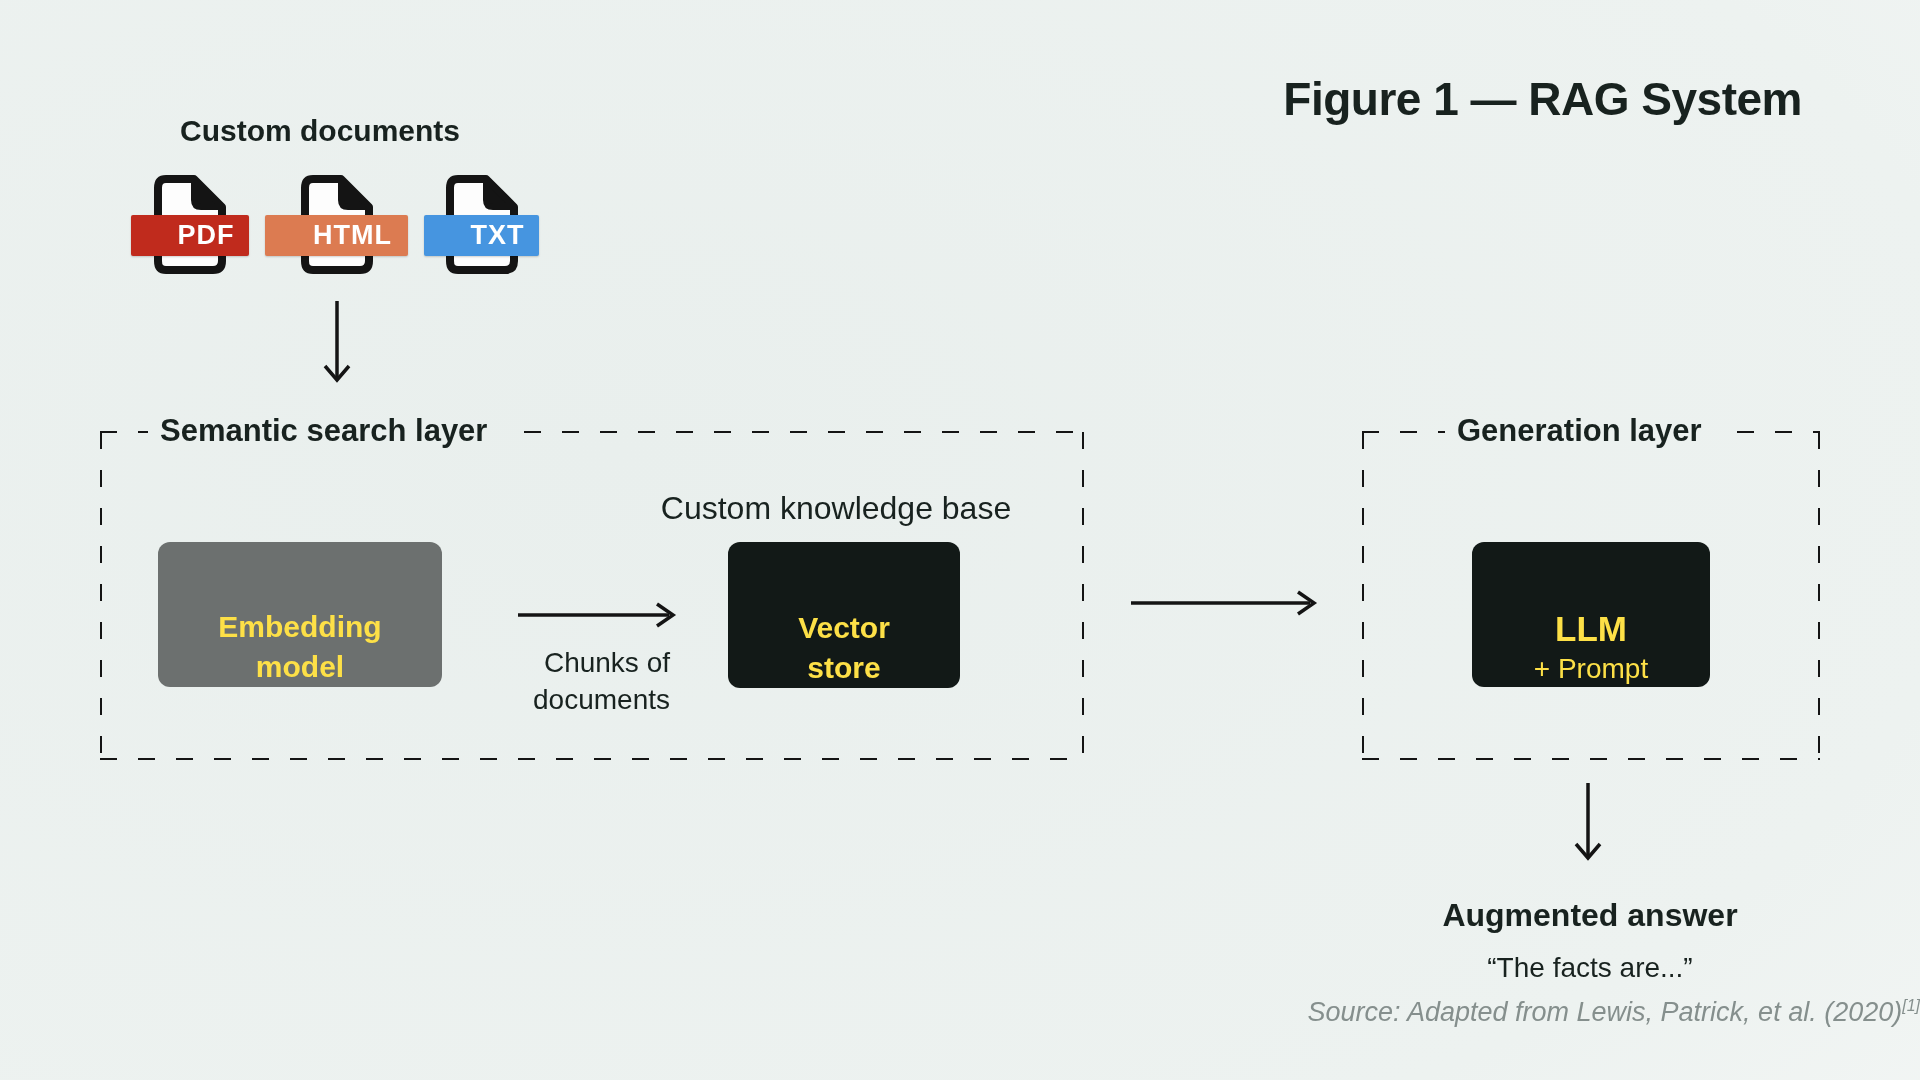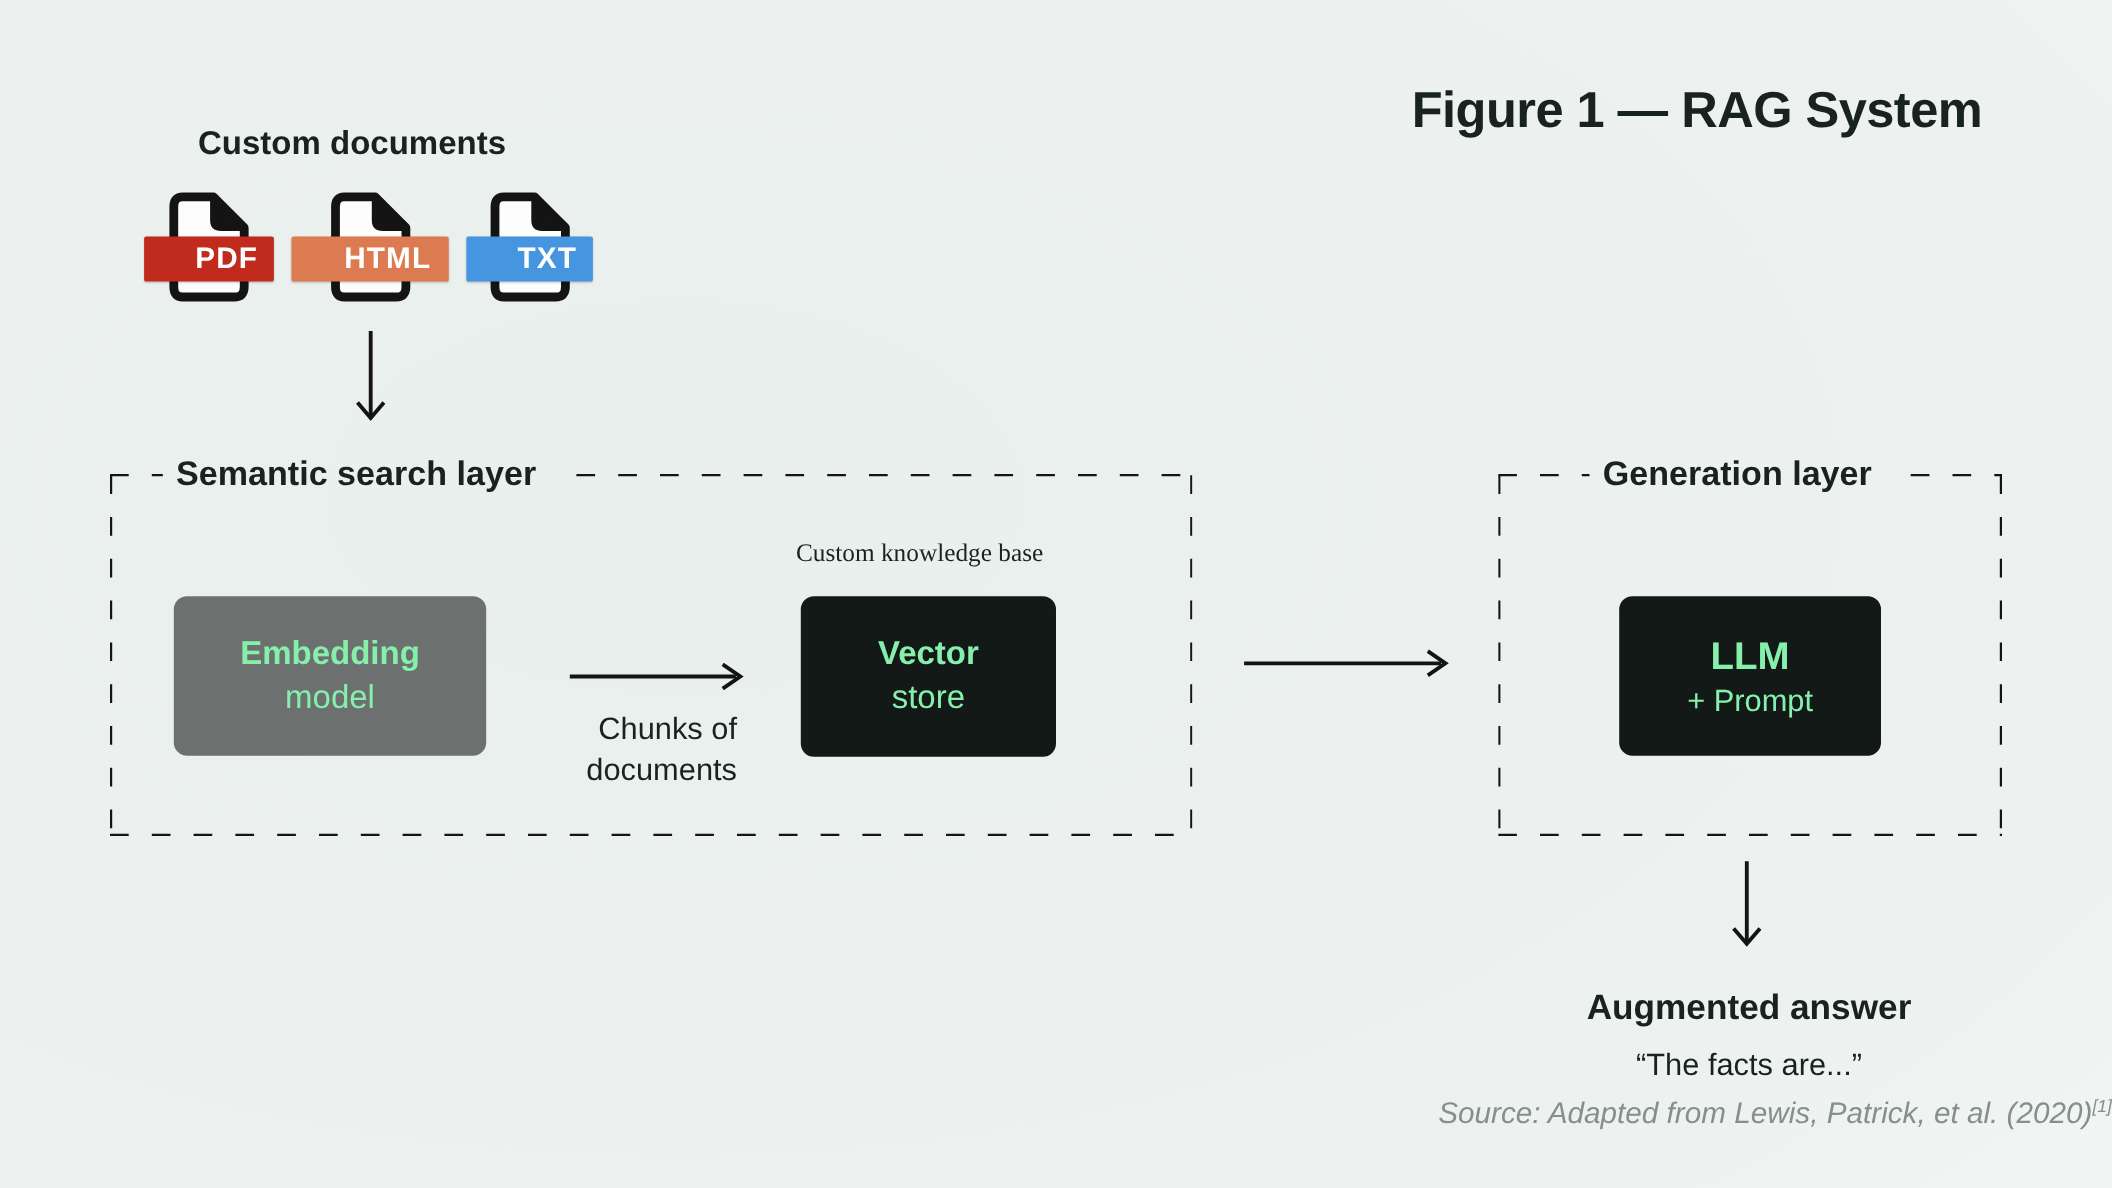--- a/index.html
+++ b/index.html
@@ -25,32 +25,32 @@
     color:#ffffff;font-size:27px;font-weight:bold;letter-spacing:1px;
     border-radius:2px;box-shadow:0 1px 2px rgba(0,0,0,.18);padding-left:32px;
   }
 
   .layer-label{
     font-size:31px;font-weight:bold;white-space:nowrap;
     transform:translateY(-50%);
   }
 
   .node{
-    position:absolute;border-radius:12px;color:#86efac;
-    display:flex;flex-direction:column;align-items:center;justify-content:center;
+    position:absolute;border-radius:12px;color:#fde047;
+    display:flex;flex-direction:column;align-items:center;justify-content:flex-end;
     text-align:center;
   }
   .node .l1{font-size:30px;font-weight:bold;line-height:40px;}
-  .node .l2{font-size:30px;font-weight:normal;line-height:40px;}
+  .node .l2{font-size:30px;font-weight:bold;line-height:40px;}
   .node.gray{background:var(--box-gray,#6c706f);}
   .node.dark{background:var(--box-dark,#121917);}
   .node.llm .l1{font-size:35px;line-height:44px;}
   .node.llm .l2{font-size:28px;font-weight:normal;line-height:36px;}
 
-  .caption{font-size:23px;text-align:center;font-family:Liberation Serif, serif;}
+  .caption{font-size:32px;text-align:center;}
   .chunks{font-size:28px;line-height:37px;text-align:right;}
 
   .answer-label{font-size:32px;font-weight:bold;text-align:center;}
   .answer-quote{font-size:28px;text-align:center;}
 
   .source-line{
     width:1920px;text-align:right;font-size:27px;font-style:italic;
     color:var(--source-text,#858f8d);
   }
   .source-line sup{font-size:16px;}

